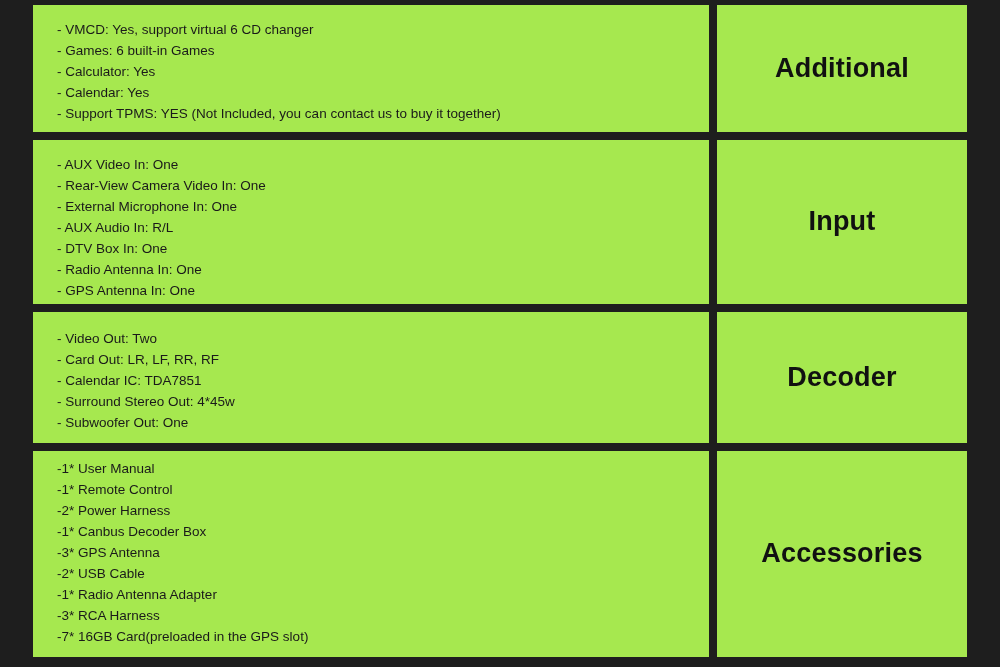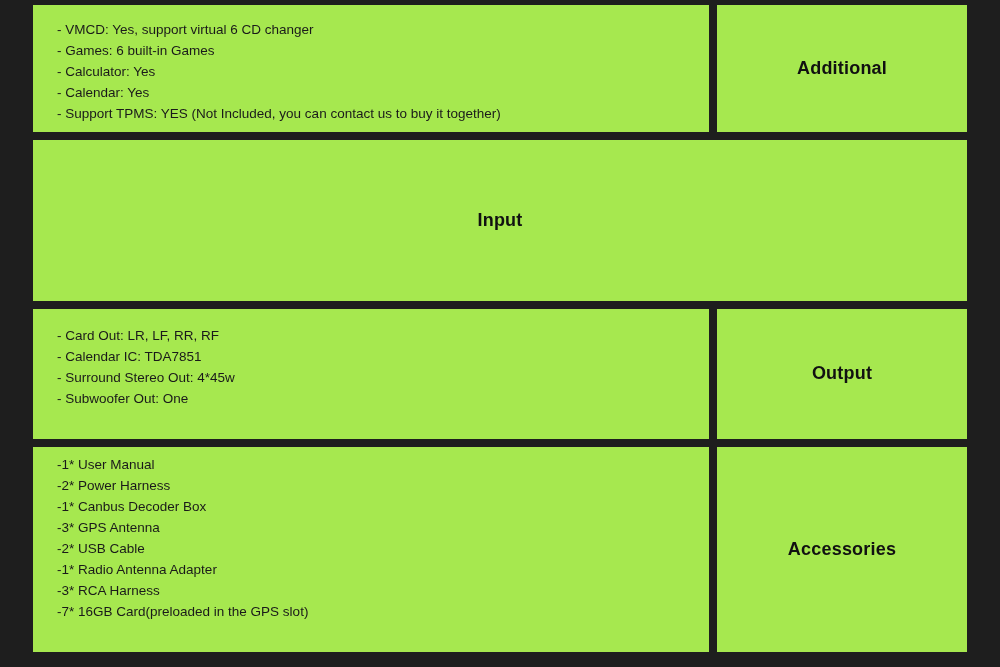--- a/index.html
+++ b/index.html
@@ -59,21 +59,21 @@
     background: #a6e84f;
     flex: 1 1 auto;
     box-sizing: border-box;
     display: flex;
     align-items: center;
     justify-content: center;
     overflow: hidden;
   }
 
   .label-text {
-    font-size: 18px;
+    font-size: 27px;
     font-weight: bold;
     color: #111111;
     letter-spacing: 0.2px;
     text-align: center;
     line-height: 1.1;
   }
 
   .spec-line {
     font-size: 13.5px;
     color: #1a1a1a;
@@ -96,40 +96,51 @@
       <div class="spec-line">- Calculator: Yes</div>
       <div class="spec-line">- Calendar: Yes</div>
       <div class="spec-line">- Support TPMS: YES (Not Included, you can contact us to buy it together)</div>
     </div>
     <div class="label-cell">
       <div class="label-text">Additional</div>
     </div>
   </div>
 
   <div class="spec-row r2">
+    <div class="detail-cell">
+      <div class="spec-line">- AUX Video In: One</div>
+      <div class="spec-line">- Rear-View Camera Video In: One</div>
+      <div class="spec-line">- External Microphone In: One</div>
+      <div class="spec-line">- AUX Audio In: R/L</div>
+      <div class="spec-line">- DTV Box In: One</div>
+      <div class="spec-line">- Radio Antenna In: One</div>
+      <div class="spec-line">- GPS Antenna In: One</div>
+    </div>
     <div class="label-cell">
       <div class="label-text">Input</div>
     </div>
   </div>
 
   <div class="spec-row r3">
     <div class="detail-cell">
+      <div class="spec-line">- Video Out: Two</div>
       <div class="spec-line">- Card Out: LR, LF, RR, RF</div>
       <div class="spec-line">- Calendar IC: TDA7851</div>
       <div class="spec-line">- Surround Stereo Out: 4*45w</div>
       <div class="spec-line">- Subwoofer Out: One</div>
     </div>
     <div class="label-cell">
-      <div class="label-text">Output</div>
+      <div class="label-text">Decoder</div>
     </div>
   </div>
 
   <div class="spec-row r4">
     <div class="detail-cell">
       <div class="spec-line">-1* User Manual</div>
+      <div class="spec-line">-1* Remote Control</div>
       <div class="spec-line">-2* Power Harness</div>
       <div class="spec-line">-1* Canbus Decoder Box</div>
       <div class="spec-line">-3* GPS Antenna</div>
       <div class="spec-line">-2* USB Cable</div>
       <div class="spec-line">-1* Radio Antenna Adapter</div>
       <div class="spec-line">-3* RCA Harness</div>
       <div class="spec-line">-7* 16GB Card(preloaded in the GPS slot)</div>
     </div>
     <div class="label-cell">
       <div class="label-text">Accessories</div>

